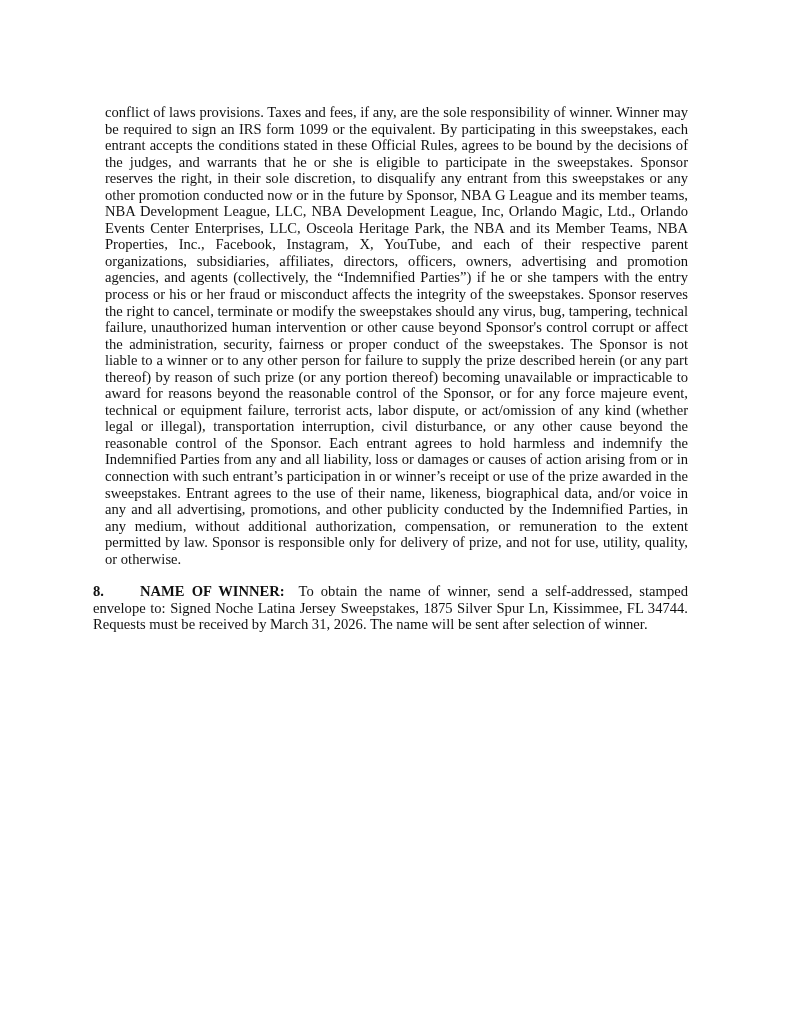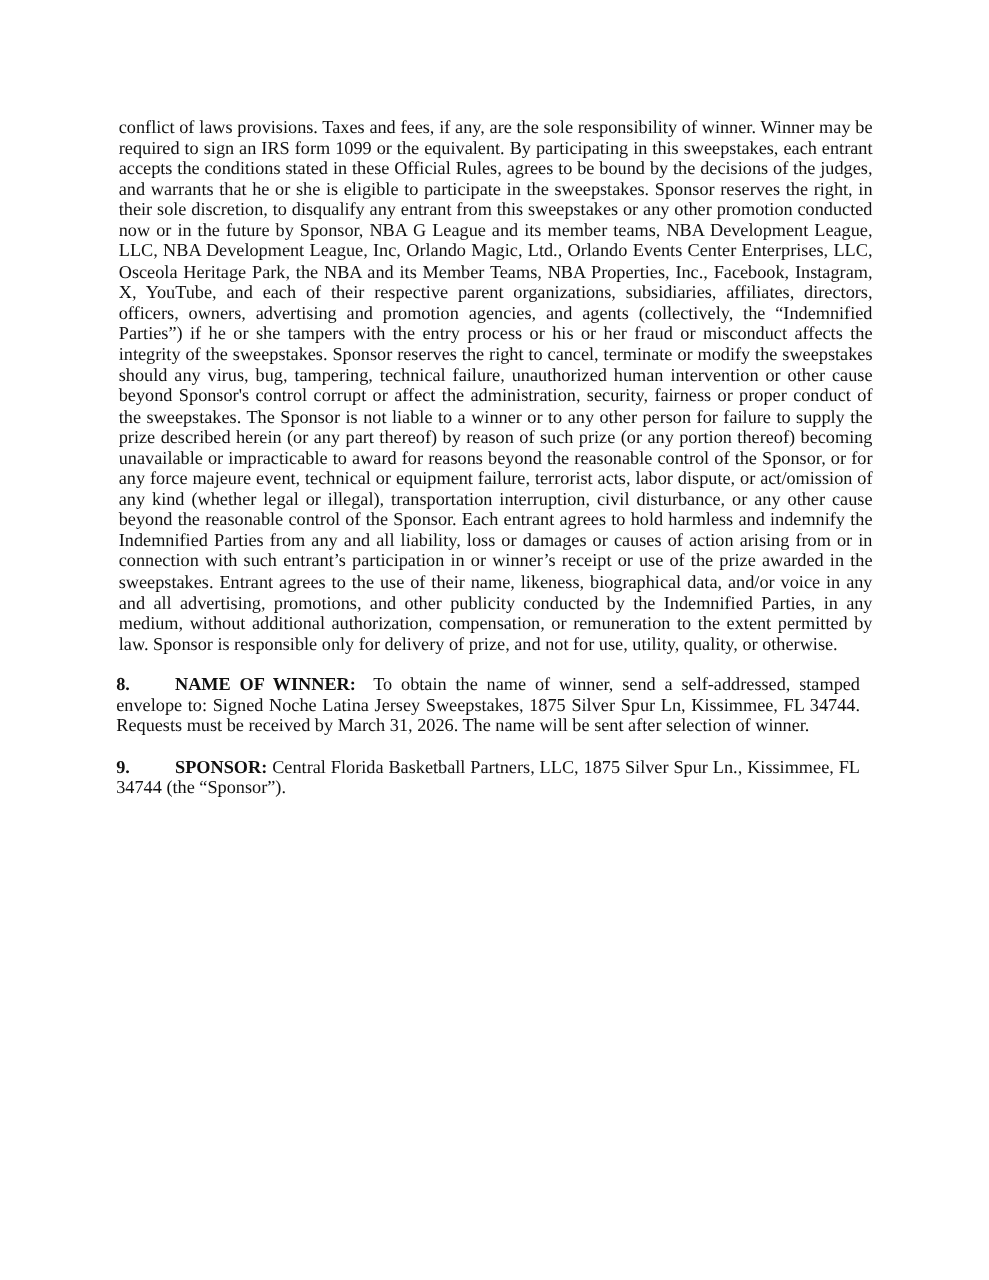--- a/index.html
+++ b/index.html
@@ -7,31 +7,28 @@
   .page {
     position: absolute;
     left: 93px;
     top: 92px;
     width: 607px;
     font-family: "Liberation Serif", serif;
     font-size: 14.6px;
     line-height: 16.55px;
     color: #111;
   }
-  .para { margin: 2px; text-align: justify; }
+  .para { margin: 12px; text-align: justify; }
   .section { margin: 16px 12px 0 0; text-align: justify; }
   .num { font-weight: bold; display: inline-block; width: 47px; }
   .heading { font-weight: bold; }
 </style>
 </head>
 <body>
 
 <div class="page">
   <p class="para">conflict of laws provisions. Taxes and fees, if any, are the sole responsibility of winner. Winner may be required to sign an IRS form 1099 or the equivalent. By participating in this sweepstakes, each entrant accepts the conditions stated in these Official Rules, agrees to be bound by the decisions of the judges, and warrants that he or she is eligible to participate in the sweepstakes. Sponsor reserves the right, in their sole discretion, to disqualify any entrant from this sweepstakes or any other promotion conducted now or in the future by Sponsor, NBA G League and its member teams, NBA Development League, LLC, NBA Development League, Inc, Orlando Magic, Ltd., Orlando Events Center Enterprises, LLC, Osceola Heritage Park, the NBA and its Member Teams, NBA Properties, Inc., Facebook, Instagram, X, YouTube, and each of their respective parent organizations, subsidiaries, affiliates, directors, officers, owners, advertising and promotion agencies, and agents (collectively, the “Indemnified Parties”) if he or she tampers with the entry process or his or her fraud or misconduct affects the integrity of the sweepstakes. Sponsor reserves the right to cancel, terminate or modify the sweepstakes should any virus, bug, tampering, technical failure, unauthorized human intervention or other cause beyond Sponsor's control corrupt or affect the administration, security, fairness or proper conduct of the sweepstakes. The Sponsor is not liable to a winner or to any other person for failure to supply the prize described herein (or any part thereof) by reason of such prize (or any portion thereof) becoming unavailable or impracticable to award for reasons beyond the reasonable control of the Sponsor, or for any force majeure event, technical or equipment failure, terrorist acts, labor dispute, or act/omission of any kind (whether legal or illegal), transportation interruption, civil disturbance, or any other cause beyond the reasonable control of the Sponsor. Each entrant agrees to hold harmless and indemnify the Indemnified Parties from any and all liability, loss or damages or causes of action arising from or in connection with such entrant’s participation in or winner’s receipt or use of the prize awarded in the sweepstakes. Entrant agrees to the use of their name, likeness, biographical data, and/or voice in any and all advertising, promotions, and other publicity conducted by the Indemnified Parties, in any medium, without additional authorization, compensation, or remuneration to the extent permitted by law. Sponsor is responsible only for delivery of prize, and not for use, utility, quality, or otherwise.</p>
 
   <p class="section">
     <span class="num">8.</span><span class="heading">NAME OF WINNER:</span>&nbsp; <span>To obtain the name of winner, send a self-addressed, stamped envelope to: Signed Noche Latina Jersey Sweepstakes, 1875 Silver Spur Ln, Kissimmee, FL 34744. Requests must be received by March 31, 2026. The name will be sent after selection of winner.</span>
   </p>
 
-  <p class="section">
-    <span class="num">9.</span><span class="heading">SPONSOR:</span> <span>Central Florida Basketball Partners, LLC, 1875 Silver Spur Ln., Kissimmee, FL 34744 (the “Sponsor”).</span>
-  </p>
 </div>
 
 </body></html>

